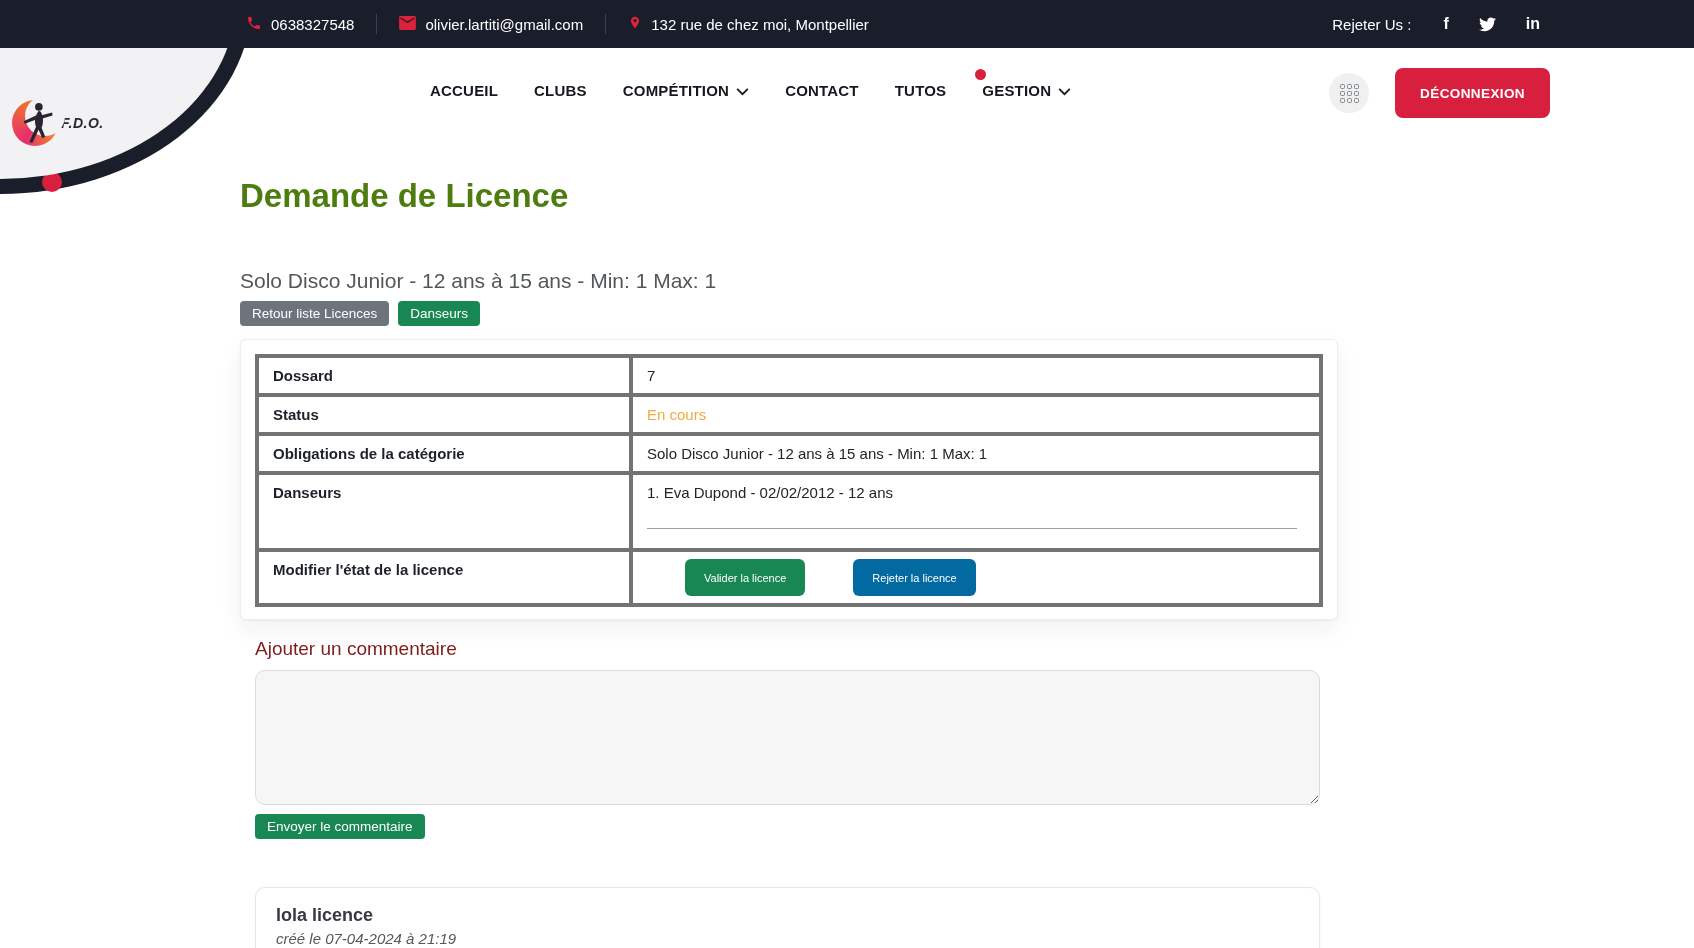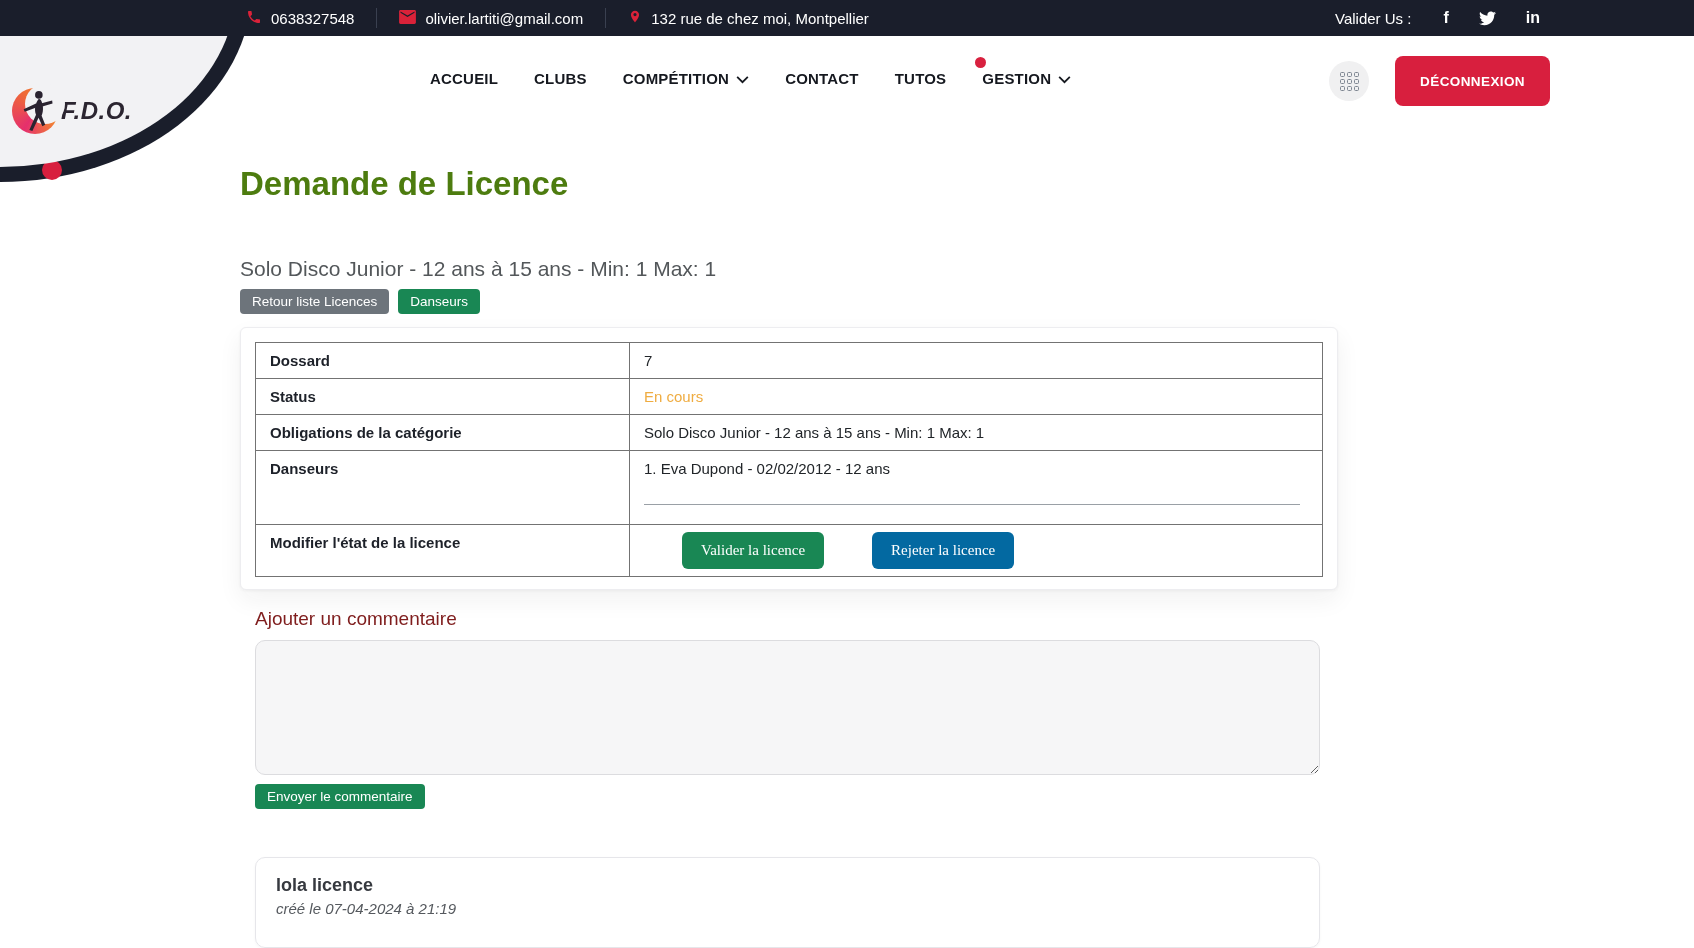--- a/index.html
+++ b/index.html
@@ -1,20 +1,20 @@
 <!DOCTYPE html>
 <html><head>
 <meta charset="utf-8">
 <style>
   * { margin:0; padding:0; box-sizing:border-box; }
   html,body { width:1694px; height:948px; overflow:hidden; background:#fff;
               font-family:"Liberation Sans","DejaVu Sans",sans-serif; }
 
   
-  .topbar { position:relative; height:36px; background:#1a1e2b; color:#fff;
+  .topbar { position:relative; height:48px; background:#1a1e2b; color:#fff;
             display:flex; align-items:center; justify-content:space-between;
             padding:0 154px 0 246px; font-size:15px; z-index:3; }
   .tb-left { display:flex; align-items:center; gap:22px; }
   .tb-item { display:flex; align-items:center; gap:9px; }
   .tb-item svg { flex:0 0 auto; }
   .tb-divider { width:1px; height:20px; background:#3a4050; }
   .tb-right { display:flex; align-items:center; gap:18px; }
   .follow-label { margin-right:14px; }
   .social { display:flex; align-items:center; gap:30px; }
   .social a { color:#fff; text-decoration:none; font-weight:700; font-size:16px; display:flex; align-items:center; }
@@ -28,21 +28,21 @@
                border-radius:50%; background:#d81f3e; z-index:2; }
   .curve-inner { position:absolute; top:-48px; left:0; width:236px; height:179px;
                  background:#f2f2f4; border-bottom-right-radius:100% 100%; z-index:3; }
   .logo { position:absolute; top:52px; left:12px; display:flex; align-items:center; z-index:4; }
   .logo-mark { position:relative; width:46px; height:46px; }
   .logo-ring { position:absolute; inset:0; border-radius:50%;
                background:conic-gradient(from 210deg,#e52f6d,#ef6a36,#f59e1f,#e52f6d); }
   .logo-ring::after { content:""; position:absolute; top:-4px; right:-7px;
                       width:40px; height:40px; border-radius:50%; background:#f2f2f4; }
   .logo-dancer { position:absolute; top:1px; left:5px; z-index:2; }
-  .logo-text { font-size:24px; font-weight:700; font-style:italic; color:#2b2530;
+  .logo-text { font-size:14px; font-weight:700; font-style:italic; color:#2b2530;
                margin-left:3px; letter-spacing:0.5px; }
 
   .nav { display:flex; align-items:center; gap:36px; margin-left:430px; }
   .nav-item { position:relative; display:flex; align-items:center; gap:7px;
               font-size:15px; font-weight:600; letter-spacing:0.2px; color:#15181f;
               cursor:pointer; white-space:nowrap; }
   .nav-dot { position:absolute; top:-13px; left:-7px; width:11px; height:11px;
              border-radius:50%; background:#d8213f; }
 
   .header-right { position:absolute; right:144px; top:20px; display:flex;
@@ -65,29 +65,29 @@
   .btn { border:none; border-radius:4px; color:#fff; font-size:13.5px;
          padding:5px 12px; cursor:pointer;
          font-family:"Liberation Sans","DejaVu Sans",sans-serif; }
   .btn-gray { background:#6d747b; }
   .btn-green { background:#198754; }
 
   .card { margin-top:13px; background:#fff; border:1px solid #ededf0; border-radius:6px;
           padding:14px 14px 12px 14px;
           box-shadow:0 10px 24px rgba(30,34,40,0.06), 0 1px 3px rgba(30,34,40,0.05); }
   table.details { width:100%; border-collapse:collapse; font-size:15px; color:#212529; }
-  table.details td { border:1px solid #737373; padding:9px 14px; vertical-align:top; }
+  table.details td { border:4px solid #737373; padding:9px 14px; vertical-align:top; }
   td.lbl { width:374px; font-weight:700; color:#1d2129; }
   .status-encours { color:#efac41; }
   .dancers-cell hr { border:none; border-top:1px solid #9aa0a6; margin:27px 8px 10px 0; }
   .state-cell { padding:7px 0 7px 52px !important; }
   .state-cell .cellflex { display:flex; gap:48px; align-items:center; }
-  .btn-lg { border:none; border-radius:6px; color:#fff; font-size:15px;
+  .btn-lg { border:none; border-radius:6px; color:#fff; font-size:11px;
             height:37px; padding:0 19px; cursor:pointer;
-            font-family:Liberation Serif, serif;text-align:right; }
+            font-family:Liberation Sans, sans-serif;text-align:right; }
   .btn-validate { background:#198754; }
   .btn-reject { background:#0369a1; }
 
   .comment-zone { padding:0 18px 0 15px; }
   .comment-label { margin-top:18px; font-size:19px; color:#7f1d1d; }
   .comment-input { display:block; margin-top:10px; width:100%; height:135px;
                    background:#f6f6f7; border:1px solid #dcdcdf; border-radius:10px;
                    resize:both; font-size:15px; padding:10px 12px; color:#212529;
                    font-family:"Liberation Sans","DejaVu Sans",sans-serif; }
   .comment-submit { margin-top:9px; }
@@ -124,21 +124,21 @@
     <div class="tb-item">
       <span>
         <svg width="14" height="17" viewBox="0 0 24 24" fill="#da2239">
             <path d="M12 2C8.13 2 5 5.13 5 9c0 5.25 7 13 7 13s7-7.75 7-13c0-3.87-3.13-7-7-7zm0 9.5A2.5 2.5 0 1 1 12 6a2.5 2.5 0 0 1 0 5.5z"></path>
           </svg>
       </span>
       <span>132 rue de chez moi, Montpellier</span>
     </div>
   </div>
   <div class="tb-right">
-    <span class="follow-label">Valider Us :</span>
+    <span class="follow-label">Rejeter Us :</span>
     <div class="social">
       <a href="#">f</a>
       <a href="#">
         <svg width="17" height="15" viewBox="0 0 24 20" fill="#fff">
             <path d="M24 2.4c-.9.4-1.8.7-2.8.8 1-.6 1.8-1.6 2.2-2.7-1 .6-2 1-3.1 1.2C19.4.7 18.1 0 16.7 0c-2.7 0-4.9 2.2-4.9 4.9 0 .4 0 .8.1 1.1C7.8 5.8 4.1 3.8 1.7.8 1.2 1.6 1 2.4 1 3.3c0 1.7.9 3.2 2.2 4.1-.8 0-1.6-.2-2.2-.6v.1c0 2.4 1.7 4.4 3.9 4.8-.4.1-.8.2-1.3.2-.3 0-.6 0-.9-.1.6 2 2.4 3.4 4.6 3.4-1.7 1.3-3.8 2.1-6.1 2.1-.4 0-.8 0-1.2-.1 2.2 1.4 4.8 2.2 7.5 2.2 9.1 0 14-7.5 14-14v-.6c1-.7 1.8-1.6 2.5-2.4z"></path>
           </svg>
       </a>
       <a href="#">in</a>
     </div>
   </div>

